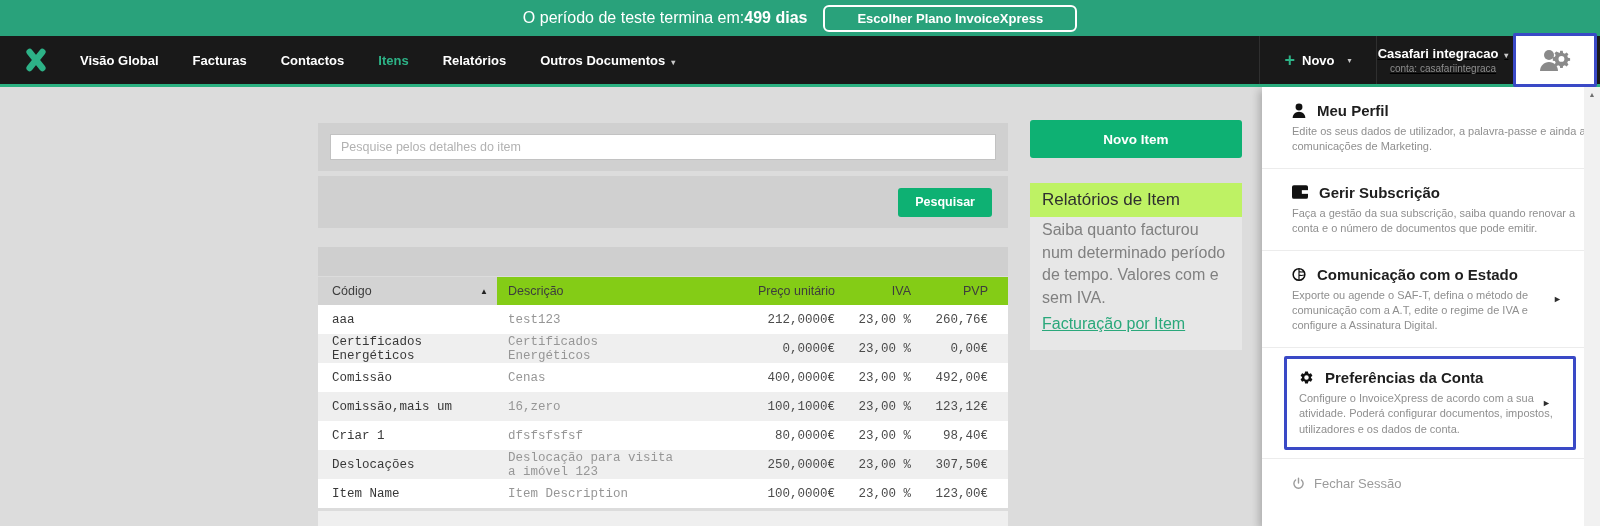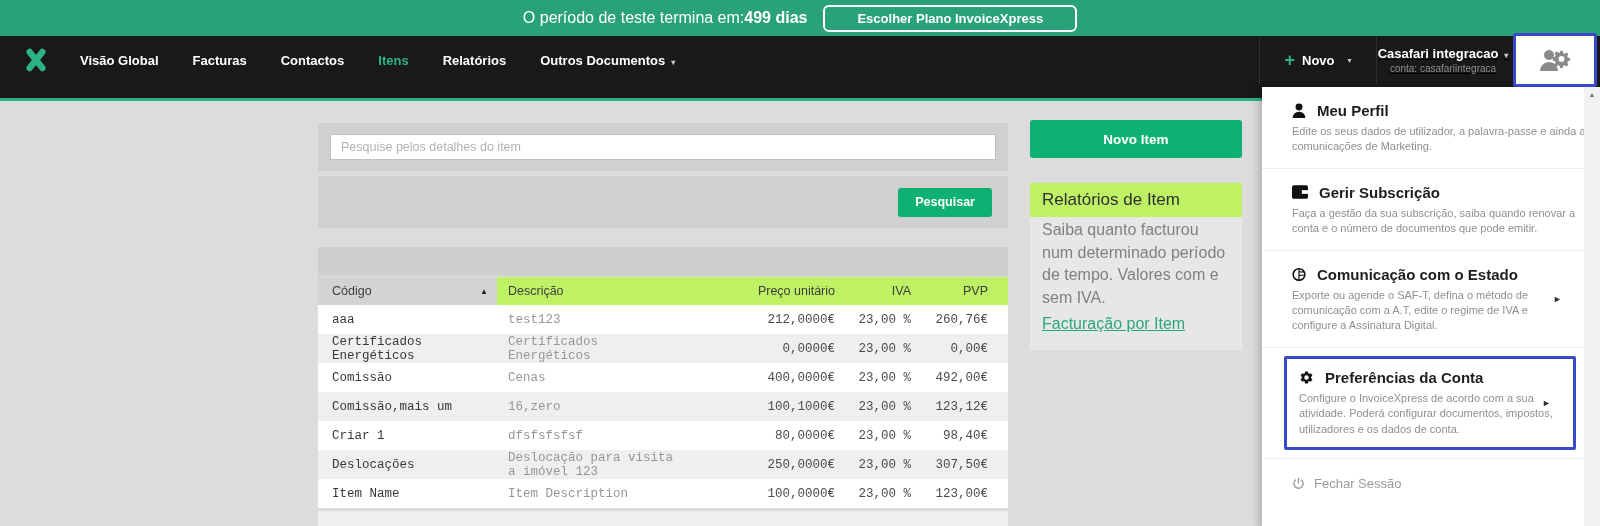--- a/index.html
+++ b/index.html
@@ -9,21 +9,21 @@
     font-family:"Liberation Sans", sans-serif;
     background:#dcdcdc;
   }
   
   .banner { position:absolute; left:0; top:0; width:1600px; height:36px;
     background:#29a27b; display:flex; align-items:center; justify-content:center; gap:16px; color:#fff; }
   .banner-days { font-weight:bold; }
   .banner-btn { border:2px solid #fff; border-radius:6px; background:transparent; color:#fff;
     font-weight:bold; font-size:13px; padding:4px 32px; font-family:inherit; cursor:pointer; }
   
-  .navbar { position:absolute; left:0; top:36px; width:1600px; height:65px;
+  .navbar { position:absolute; left:0; top:36px; width:1600px; height:51px;
     background:#191919; border-bottom:3px solid #2bb181; }
   .nav-inner { display:flex; align-items:center; height:48px; }
   .logo { margin:0 28px 0 20px; display:flex; align-items:center; }
   .nav-links { display:flex; gap:34px; align-items:center; }
   .nav-link { font-size:13px; font-weight:bold; color:#fff; cursor:pointer; white-space:nowrap; }
   .nav-link.active { color:#2db387; }
   .nav-caret { font-size:8px; color:#c9c9c9; margin-left:6px; }
   .nav-new { position:absolute; left:1259px; top:0; width:118px; height:48px;
     border-left:1px solid #2f2f2f; border-right:1px solid #2f2f2f;
     display:flex; align-items:center; justify-content:center; gap:7px; cursor:pointer; }
@@ -44,21 +44,21 @@
   .search-input::placeholder { color:#b2b2b2; }
   .panel-actions { position:absolute; left:318px; top:176px; width:690px; height:52px;
     background:#d0d0d0; display:flex; align-items:center; justify-content:flex-end; gap:11px; padding-right:16px; }
   .btn-clear { background:#fff; border:none; border-radius:3px; height:29px; padding:0 18px;
     font-size:12.5px; color:#3f3f3f; font-family:inherit; cursor:pointer; }
   .btn-search { background:#0eb173; border:none; border-radius:3px; height:29px; padding:0 17px;
     font-size:12.5px; color:#fff; font-weight:bold; font-family:inherit; cursor:pointer; }
   
   .table-strip { position:absolute; left:318px; top:247px; width:690px; height:29px; background:#cfcfcf; }
   .items-table { position:absolute; left:318px; top:277px; width:690px; }
-  .t-header { display:flex; height:28px; background:#bef264; font-size:12.5px; color:#3d3d3d; align-items:center; }
+  .t-header { display:flex; height:28px; background:#84cc16; font-size:12.5px; color:#3d3d3d; align-items:center; }
   .col-codigo { width:179px; padding-left:14px; position:relative; }
   .t-header .col-codigo { background:#d3d3d3; height:28px; line-height:28px; }
   .sort-arrow { position:absolute; right:9px; top:1px; font-size:8px; color:#222; }
   .col-desc { flex:1; padding-left:11px; }
   .t-header .col-desc { color:#3d3d3d; }
   .col-preco { width:150px; text-align:right; }
   .col-iva { width:76px; text-align:right; }
   .col-pvp { width:97px; text-align:right; padding-right:20px; }
   .t-row { display:flex; height:29px; align-items:center; font-size:12.5px; background:#fff; color:#4c4c4c; cursor:pointer;font-family:Liberation Mono, monospace; }
   .t-row.alt { background:#efefef; }

